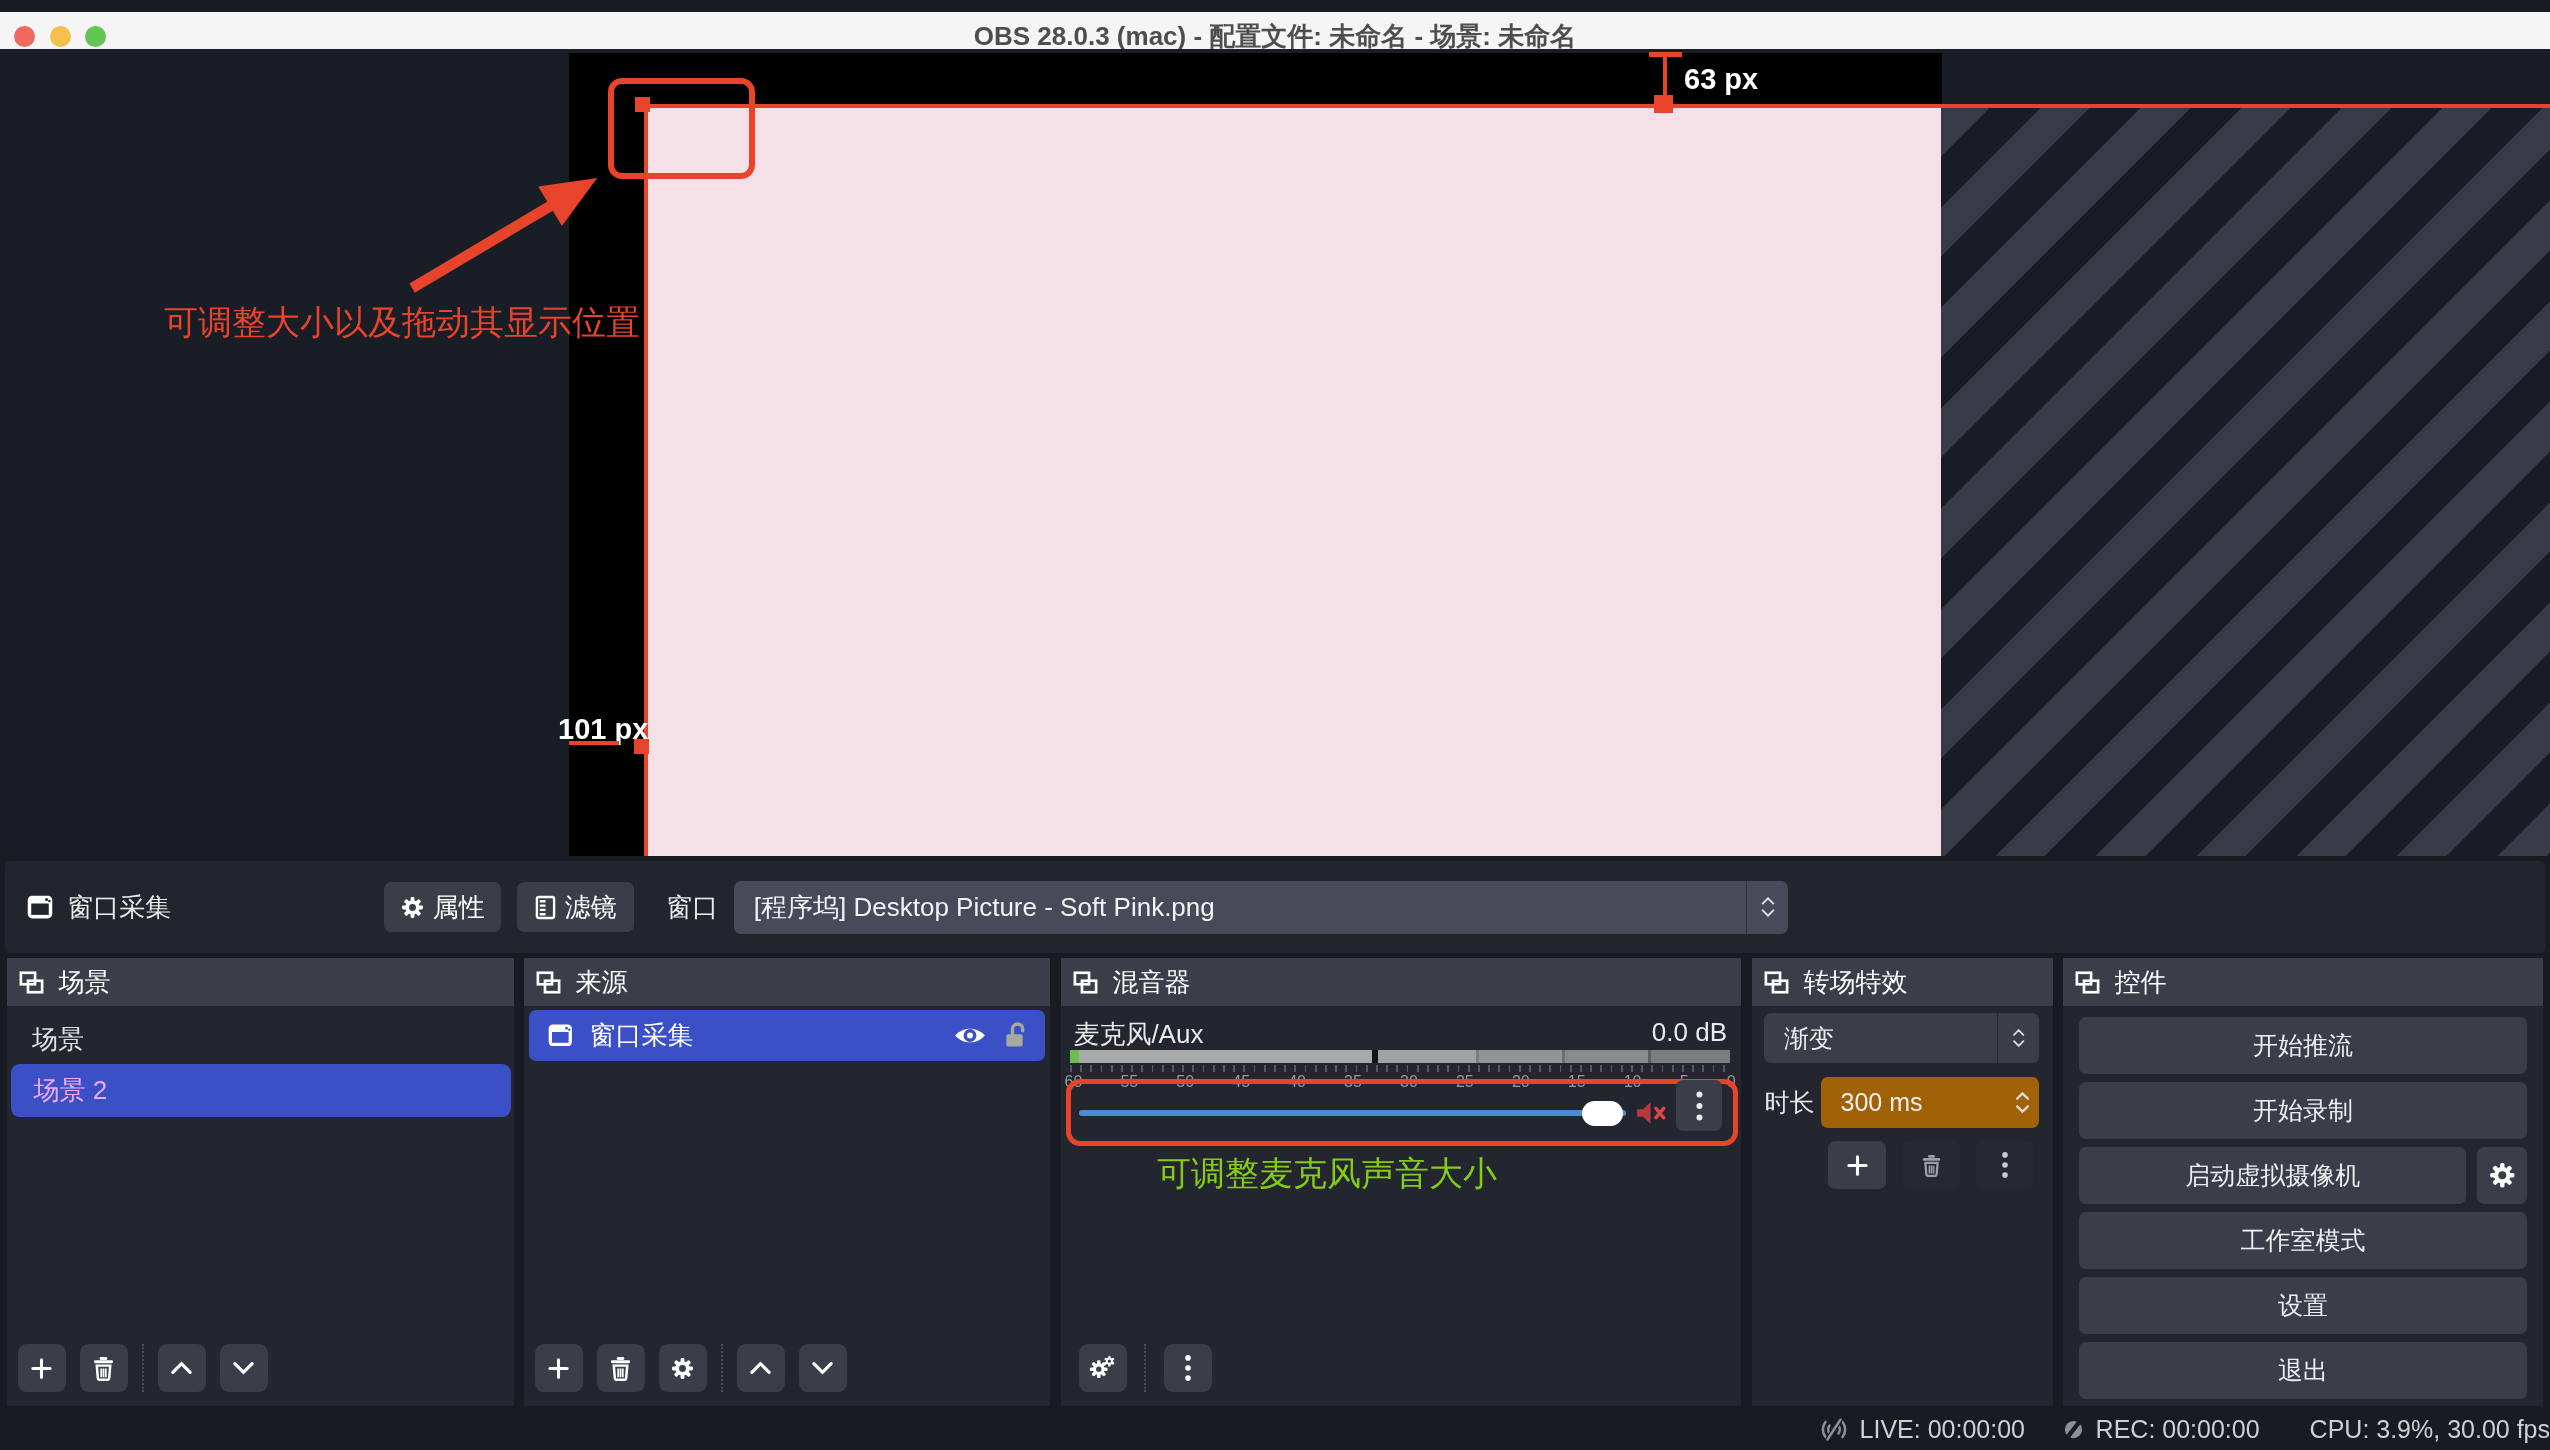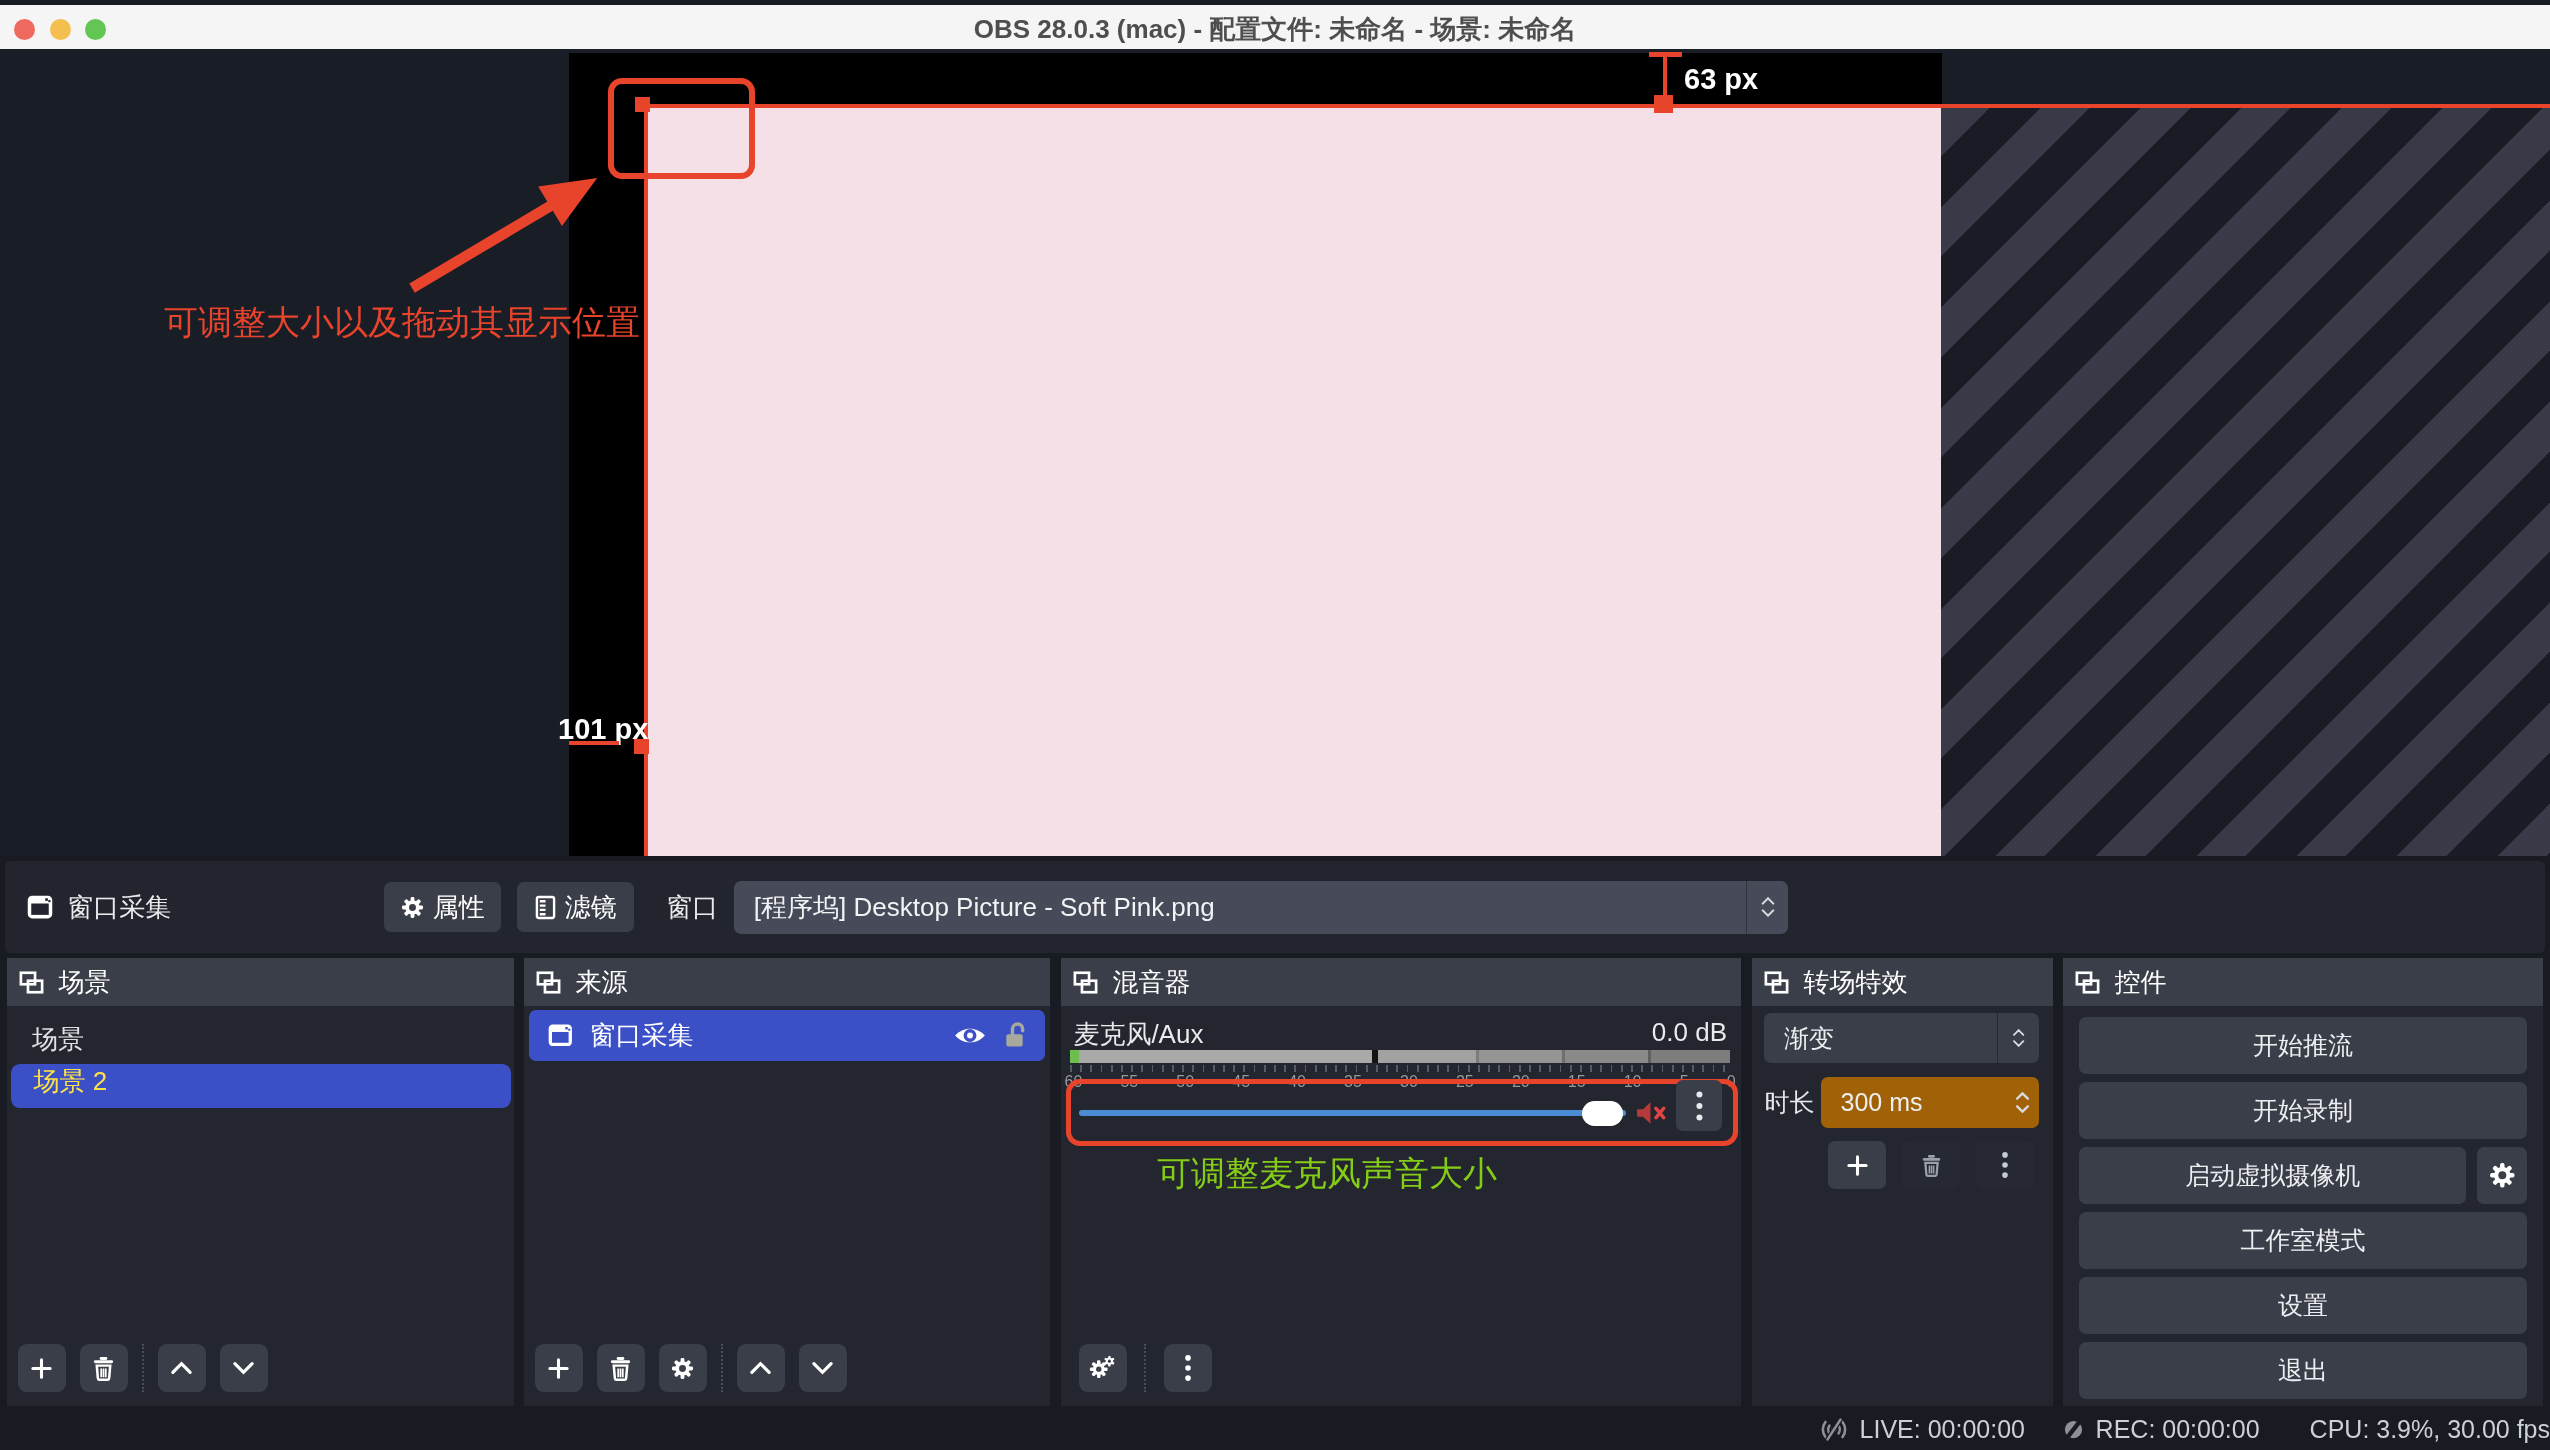--- a/index.html
+++ b/index.html
@@ -2,21 +2,21 @@
 <html style="font-size:14px"><head>
 <meta charset="utf-8">
 <style>
   html,body{margin:0;padding:0;background:#181b22;}
   .screen{position:relative;width:2550px;height:1450px;overflow:hidden;
     background:#181b22;font-family:"Liberation Sans","DejaVu Sans",sans-serif;
     -webkit-font-smoothing:antialiased;}
   .abs{position:absolute;}
 
   
-  .titlebar{position:absolute;left:0;top:5px;width:100%;height:49px;background:#f6f5f6;}
+  .titlebar{position:absolute;left:0;top:12px;width:100%;height:49px;background:#f6f5f6;}
   .tl{position:absolute;top:14px;width:21px;height:21px;border-radius:50%;}
   .tl.red{left:14px;background:#ee6a5f;}
   .tl.yellow{left:50px;background:#f5bf4f;}
   .tl.green{left:85px;background:#62c554;}
   .title-text{position:absolute;left:0;right:0;top:0;height:49px;line-height:49px;
     text-align:center;font-size:26px;font-weight:700;color:#4e4e4e;}
 
   
   .preview{position:absolute;left:0;top:49px;width:2550px;height:807px;background:#191d26;overflow:hidden;}
   .canvas{position:absolute;left:569px;top:3.5px;width:1373px;height:803px;background:#000;}
@@ -53,22 +53,22 @@
   .dock{position:absolute;top:958px;height:448px;background:#23262e;}
   .dock-header{position:absolute;left:0;right:0;top:0;height:48px;background:#3a3e48;
     display:flex;align-items:center;padding-left:12.4px;gap:14px;color:#fff;font-size:26px;font-weight:500;}
   .dock-body{position:absolute;left:0;right:0;top:48px;bottom:0;}
   .dock-foot{position:absolute;left:10.6px;bottom:14px;display:flex;gap:14px;align-items:center;}
   .sq-btn{width:48px;height:48px;border-radius:8.9px;background:#3a3e48;color:#fff;
     display:flex;align-items:center;justify-content:center;}
   .foot-sep{height:48px;border-left:2.7px dotted #4a4e58;}
 
   .scene-item{position:absolute;left:25px;top:12.4px;height:43px;line-height:43px;font-size:26px;color:#dfe1e4;}
-  .scene-sel{position:absolute;left:3.5px;right:3.5px;top:58px;height:44px;background:#3b50c7;
-    border-radius:8.9px;display:flex;align-items:flex-start;padding-left:23px;color:#fde047;font-size:26px;}
+  .scene-sel{position:absolute;left:3.5px;right:3.5px;top:58px;height:53px;background:#3b50c7;
+    border-radius:8.9px;display:flex;align-items:center;padding-left:23px;color:#f0abfc;font-size:26px;}
 
   .source-sel{position:absolute;left:5.3px;right:5.3px;top:3.5px;height:51px;background:#3b50c7;
     border-radius:7px;display:flex;align-items:center;padding:0 17.7px;gap:16px;color:#fff;font-size:26px;}
   .flex1{flex:1;}
 
   
   .mx-name{position:absolute;left:12.4px;top:10.6px;font-size:26px;color:#e8eaec;}
   .mx-db{position:absolute;right:14px;top:10.6px;font-size:26px;color:#e8eaec;}
   .mx-meter{position:absolute;left:8.9px;right:10.6px;top:44px;height:13.3px;
     background:linear-gradient(to right,#6cbf4e 0 1.3%,#a9a9a9 1.3% 45.8%,#141414 45.8% 46.6%,

